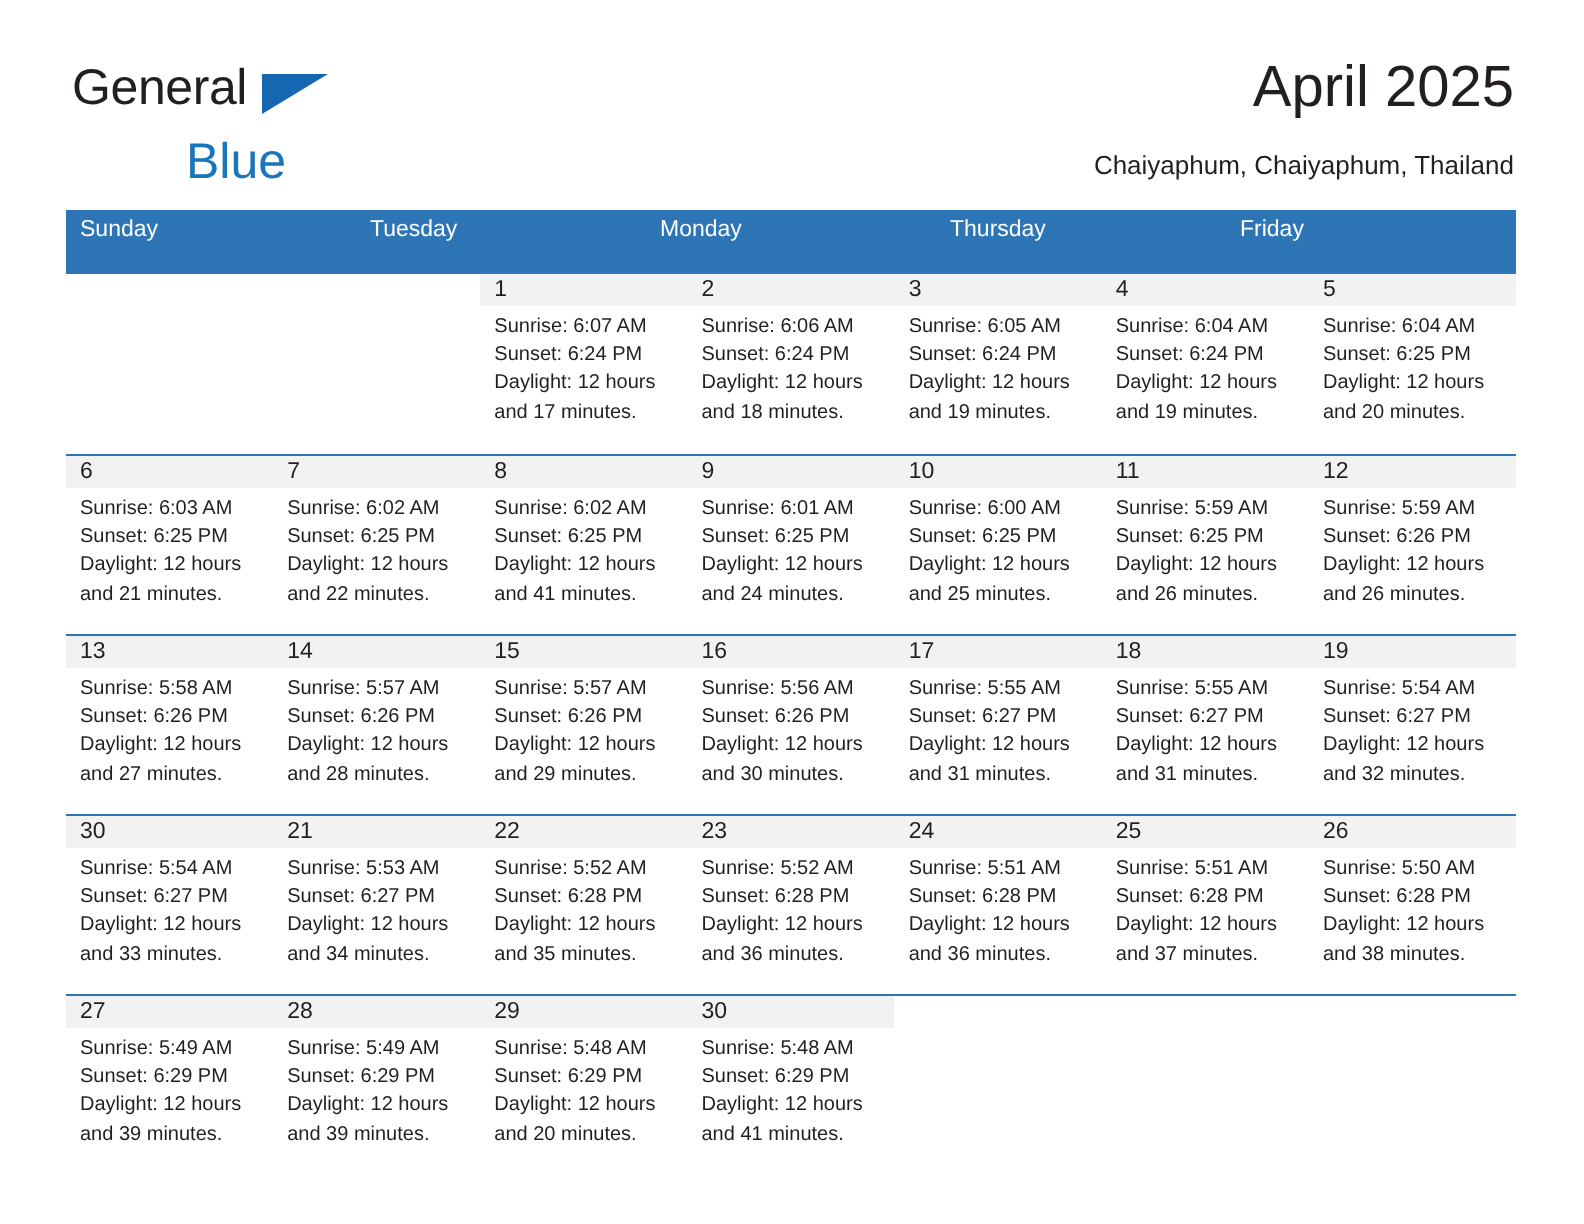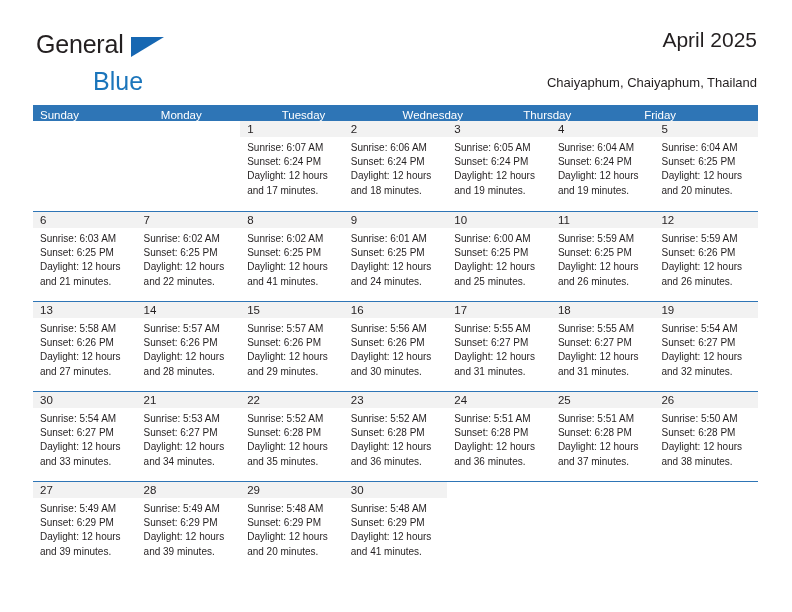--- a/index.html
+++ b/index.html
@@ -59,21 +59,21 @@
     color: #1b75bb;
     line-height: 1;
     position: absolute;
     left: 60px;
     top: 41px;
   }
   .title {
     position: absolute;
     right: 0;
     top: 0;
-    font-size: 21px;
+    font-size: 29px;
     color: #231f20;
     text-align: right;
     white-space: nowrap;
   }
   .subtitle {
     position: absolute;
     right: 0;
     top: 47px;
     font-size: 13px;
     color: #231f20;
@@ -85,21 +85,21 @@
   
   .calendar {
     position: absolute;
     left: 33px;
     top: 105px;
     width: 725px;
   }
   .cal-head {
     display: flex;
     background: #2e75b6;
-    height: 16px;
+    height: 32px;
   }
   .cal-head .hcell {
     flex: 1 1 0;
     color: #ffffff;
     font-size: 11.5px;
     line-height: 21px;
     padding-left: 7px;
     box-sizing: border-box;
     white-space: nowrap;
     overflow: hidden;
@@ -157,23 +157,22 @@
     </div>
 
     <div class="title">April 2025</div>
     <div class="subtitle">Chaiyaphum, Chaiyaphum, Thailand</div>
   </div>
 
   <div class="calendar">
 
     <div class="cal-head">
       <div class="hcell">Sunday</div>
+      <div class="hcell">Tuesday</div>
       <div class="hcell">Monday</div>
-      <div class="hcell">Tuesday</div>
-      <div class="hcell">Wednesday</div>
       <div class="hcell">Thursday</div>
       <div class="hcell">Friday</div>
     </div>
 
     <div class="weeks-container">
         <div class="week">
           <div class="cell blank">
             <div class="daynum-band"></div>
           </div>
           <div class="cell blank">

